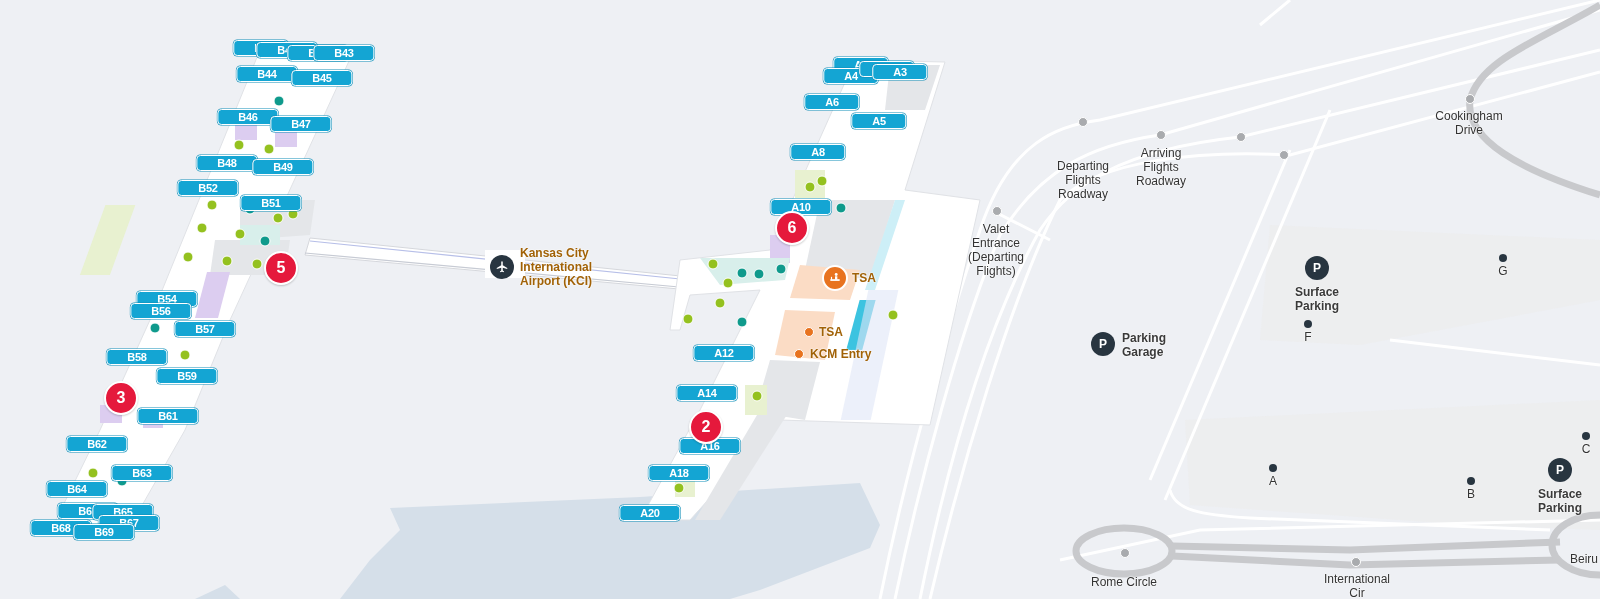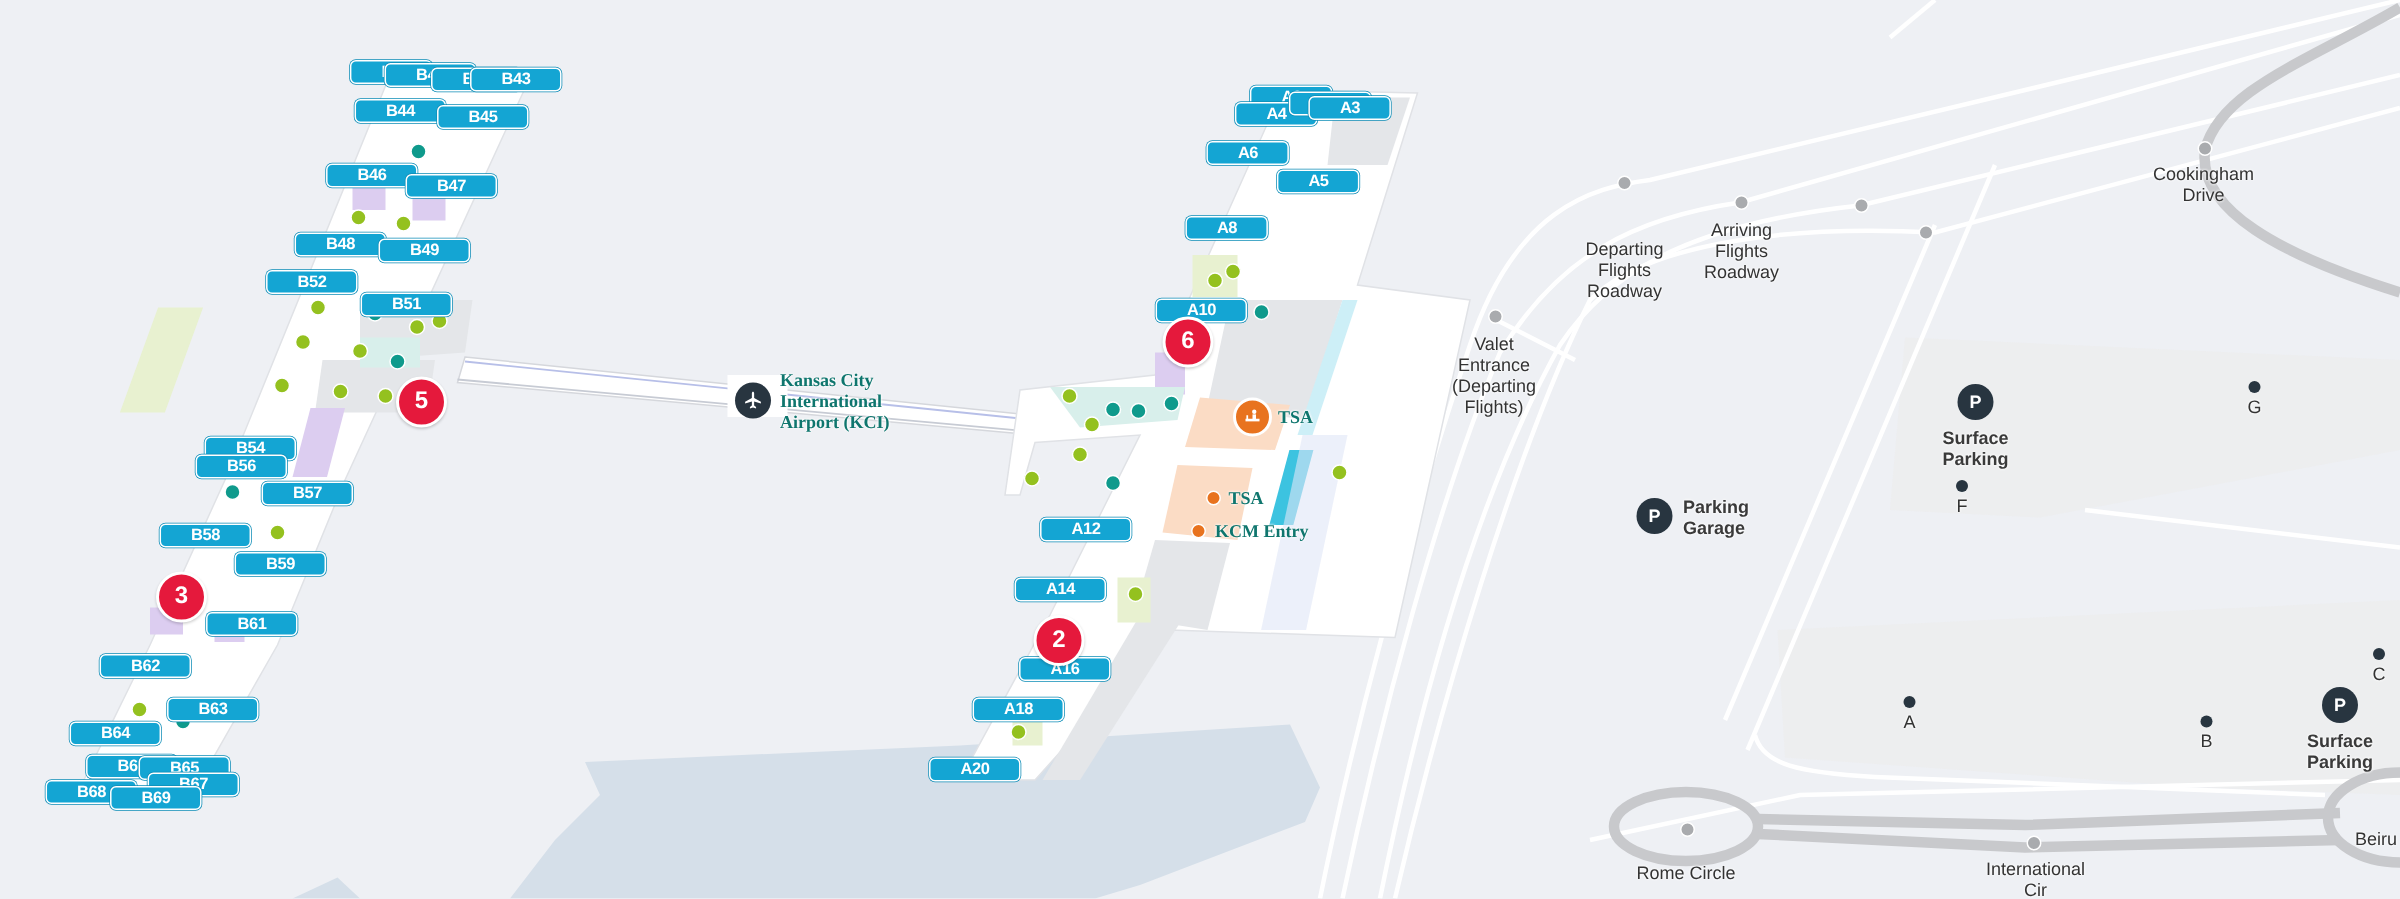--- a/index.html
+++ b/index.html
@@ -3,21 +3,21 @@
 <meta charset="utf-8">
 <style>
   html, body { margin:0; padding:0; }
   body { width:1600px; height:599px; overflow:hidden; background:#eef0f4; font-family:"Liberation Sans", sans-serif; position:relative; }
   #map { position:absolute; left:0; top:0; width:1600px; height:599px; }
   .gate { position:absolute; background:#14a5d3; color:#fff; font-weight:bold; font-size:11px; line-height:14px; padding:0 20px; border-radius:4px; border:1.5px solid #fff; box-shadow:0 0 0 0.5px #0e8db7; white-space:nowrap; transform:translate(-50%,-50%); cursor:pointer; letter-spacing:-0.3px; }
   .cluster { position:absolute; width:30px; height:30px; border-radius:50%; background:#e5193c; color:#fff; font-weight:bold; font-size:16px; display:flex; align-items:center; justify-content:center; border:2px solid #fff; transform:translate(-50%,-50%); cursor:pointer; box-shadow:0 1px 2px rgba(0,0,0,.2); }
   .poi-dot { position:absolute; width:9px; height:9px; border-radius:50%; border:1.5px solid #fff; transform:translate(-50%,-50%); cursor:pointer; }
   .label { position:absolute; color:#333; font-size:12px; line-height:14px; text-align:center; white-space:pre-line; text-shadow:0 0 2px #fff,0 0 2px #fff; transform:translateX(-50%); }
   .label.left { text-align:left; transform:none; }
-  .label.bold { font-weight:bold; color:#0f766e;font-family:Liberation Serif, serif; }
+  .label.bold { font-weight:bold; color:#a16207; }
   .pin { position:absolute; width:24px; height:24px; border-radius:50%; background:#283540; color:#fff; font-weight:bold; font-size:12px; display:flex; align-items:center; justify-content:center; transform:translate(-50%,-50%); cursor:pointer; }
   .blackdot { position:absolute; width:8px; height:8px; border-radius:50%; background:#283540; transform:translate(-50%,-50%); }
   .greydot { position:absolute; width:8px; height:8px; border-radius:50%; background:#a9abae; border:1.5px solid #fff; transform:translate(-50%,-50%); }
   .tsa-icon { position:absolute; width:22px; height:22px; border-radius:50%; background:#e8731f; border:2px solid #fff; transform:translate(-50%,-50%); display:flex; align-items:center; justify-content:center; cursor:pointer; }
   .orange-dot { position:absolute; width:8px; height:8px; border-radius:50%; background:#e8731f; border:1.5px solid #fff; transform:translate(-50%,-50%); cursor:pointer; }
   .plane { position:absolute; width:24px; height:24px; border-radius:50%; background:#283540; transform:translate(-50%,-50%); display:flex; align-items:center; justify-content:center; cursor:pointer; }
 </style>
 </head>
 <body>
 

